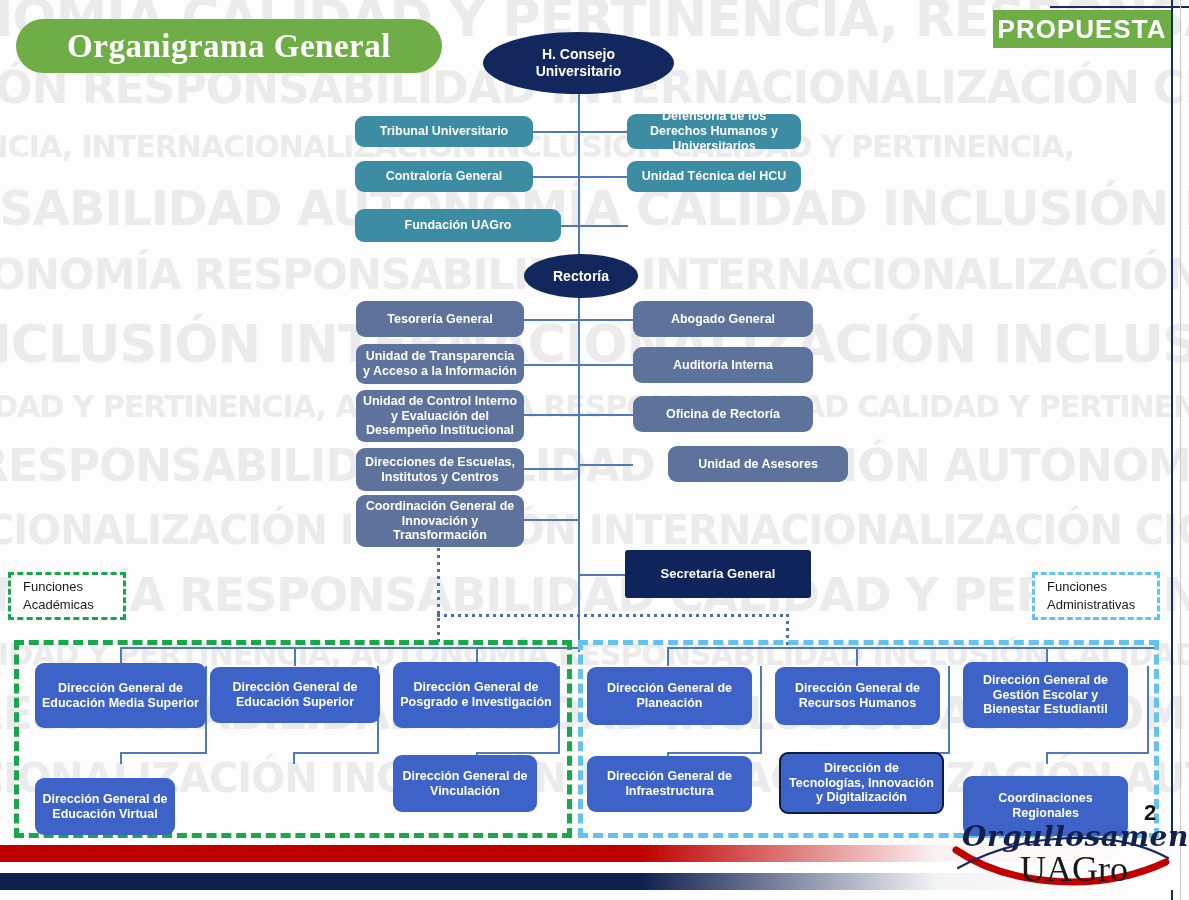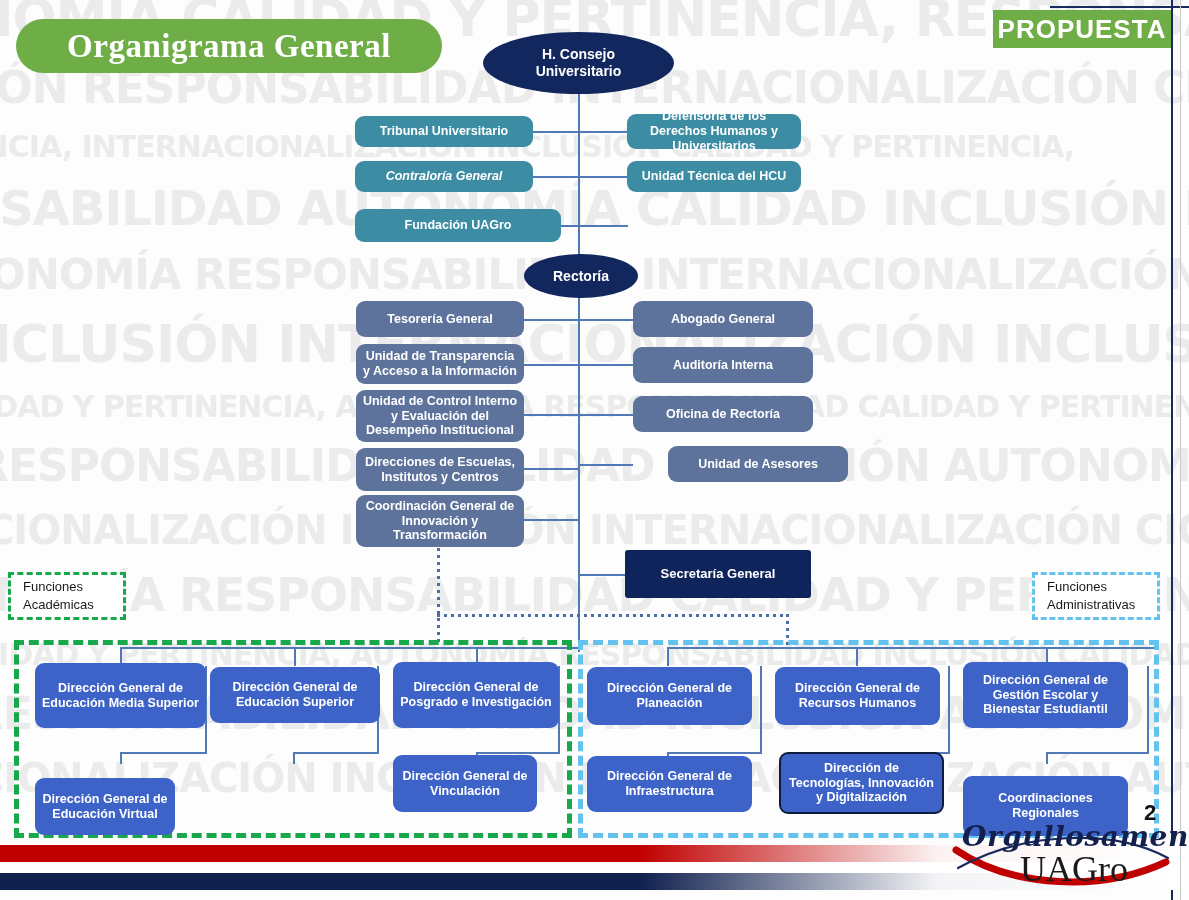--- a/index.html
+++ b/index.html
@@ -213,21 +213,21 @@
     <span>Funciones Administrativas</span>
   </div>
 
   <div class="node ellipse" style="left:483px;top:32px;width:191px;height:62px;padding:0 18px;">
     <span>H. Consejo Universitario</span>
   </div>
 
   <div class="node teal" style="left:355px;top:116px;width:178px;height:31px;padding:0 8px;">
     <span>Tribunal Universitario</span>
   </div>
-  <div class="node teal" style="left:355px;top:161px;width:178px;height:31px;padding:0 8px;font-style:italic;">
+  <div class="node teal" style="left:355px;top:161px;width:178px;height:31px;padding:0 8px;">
     <span>Contraloría General</span>
   </div>
   <div class="node teal" style="left:355px;top:209px;width:206px;height:33px;padding:0 16px;">
     <span>Fundación UAGro</span>
   </div>
 
   <div class="node teal" style="left:627px;top:114px;width:174px;height:35px;padding:0 8px;">
     <span>Defensoría de los Derechos Humanos y Universitarios</span>
   </div>
   <div class="node teal" style="left:627px;top:161px;width:174px;height:31px;padding:0 8px;">

